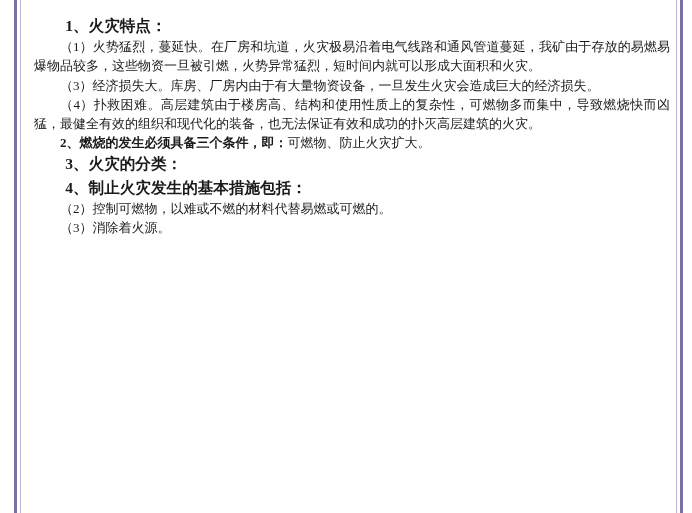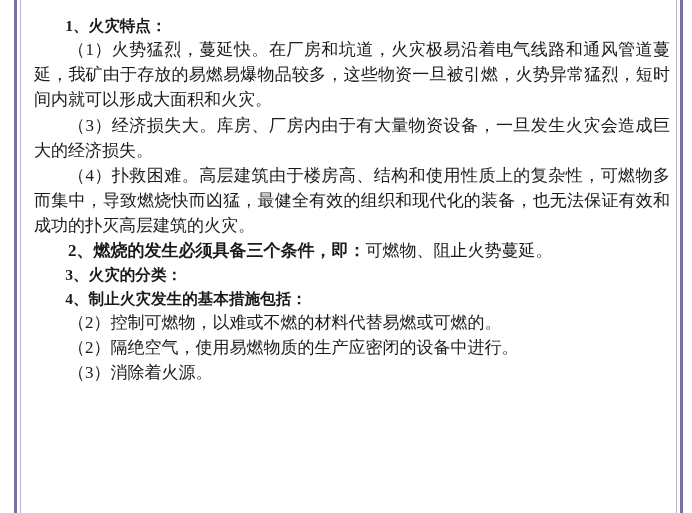--- a/index.html
+++ b/index.html
@@ -41,21 +41,21 @@
   .rule-thin.left { left: 20px; }
   .rule-thin.right { right: 15px; }
 
   .content {
     position: relative;
     z-index: 2;
   }
 
   p {
     margin: 0;
-    font-size: 17px;
+    font-size: 13px;
     line-height: 1.48;
     text-align: justify;
     text-justify: inter-ideograph;
   }
   p.indent2 { text-indent: 2em; }
 
   .h-line {
     font-weight: bold;
     font-size: 15.6px;
   }
@@ -72,23 +72,22 @@
   <div class="rule right"></div>
   <div class="rule-thin right"></div>
 
   <div class="content">
 
     <p class="indent2 h-line">1、火灾特点：</p>
     <p class="indent2">（1）火势猛烈，蔓延快。在厂房和坑道，火灾极易沿着电气线路和通风管道蔓延，我矿由于存放的易燃易爆物品较多，这些物资一旦被引燃，火势异常猛烈，短时间内就可以形成大面积和火灾。</p>
     <p class="indent2">（3）经济损失大。库房、厂房内由于有大量物资设备，一旦发生火灾会造成巨大的经济损失。</p>
     <p class="indent2">（4）扑救困难。高层建筑由于楼房高、结构和使用性质上的复杂性，可燃物多而集中，导致燃烧快而凶猛，最健全有效的组织和现代化的装备，也无法保证有效和成功的扑灭高层建筑的火灾。</p>
 
-    <p class="indent2"><span class="b">2、燃烧的发生必须具备三个条件，即：</span><span>可燃物、阻止火势蔓延。</span></p>
+    <p class="indent2"><span class="b">2、燃烧的发生必须具备三个条件，即：</span><span>可燃物、防止火灾扩大。</span></p>
 
     <p class="indent2 h-line">3、火灾的分类：</p>
 
     <p class="indent2 h-line">4、制止火灾发生的基本措施包括：</p>
     <p class="indent2">（2）控制可燃物，以难或不燃的材料代替易燃或可燃的。</p>
-    <p class="indent2">（2）隔绝空气，使用易燃物质的生产应密闭的设备中进行。</p>
     <p class="indent2">（3）消除着火源。</p>
 
   </div>
 </div>
 
 </body></html>

